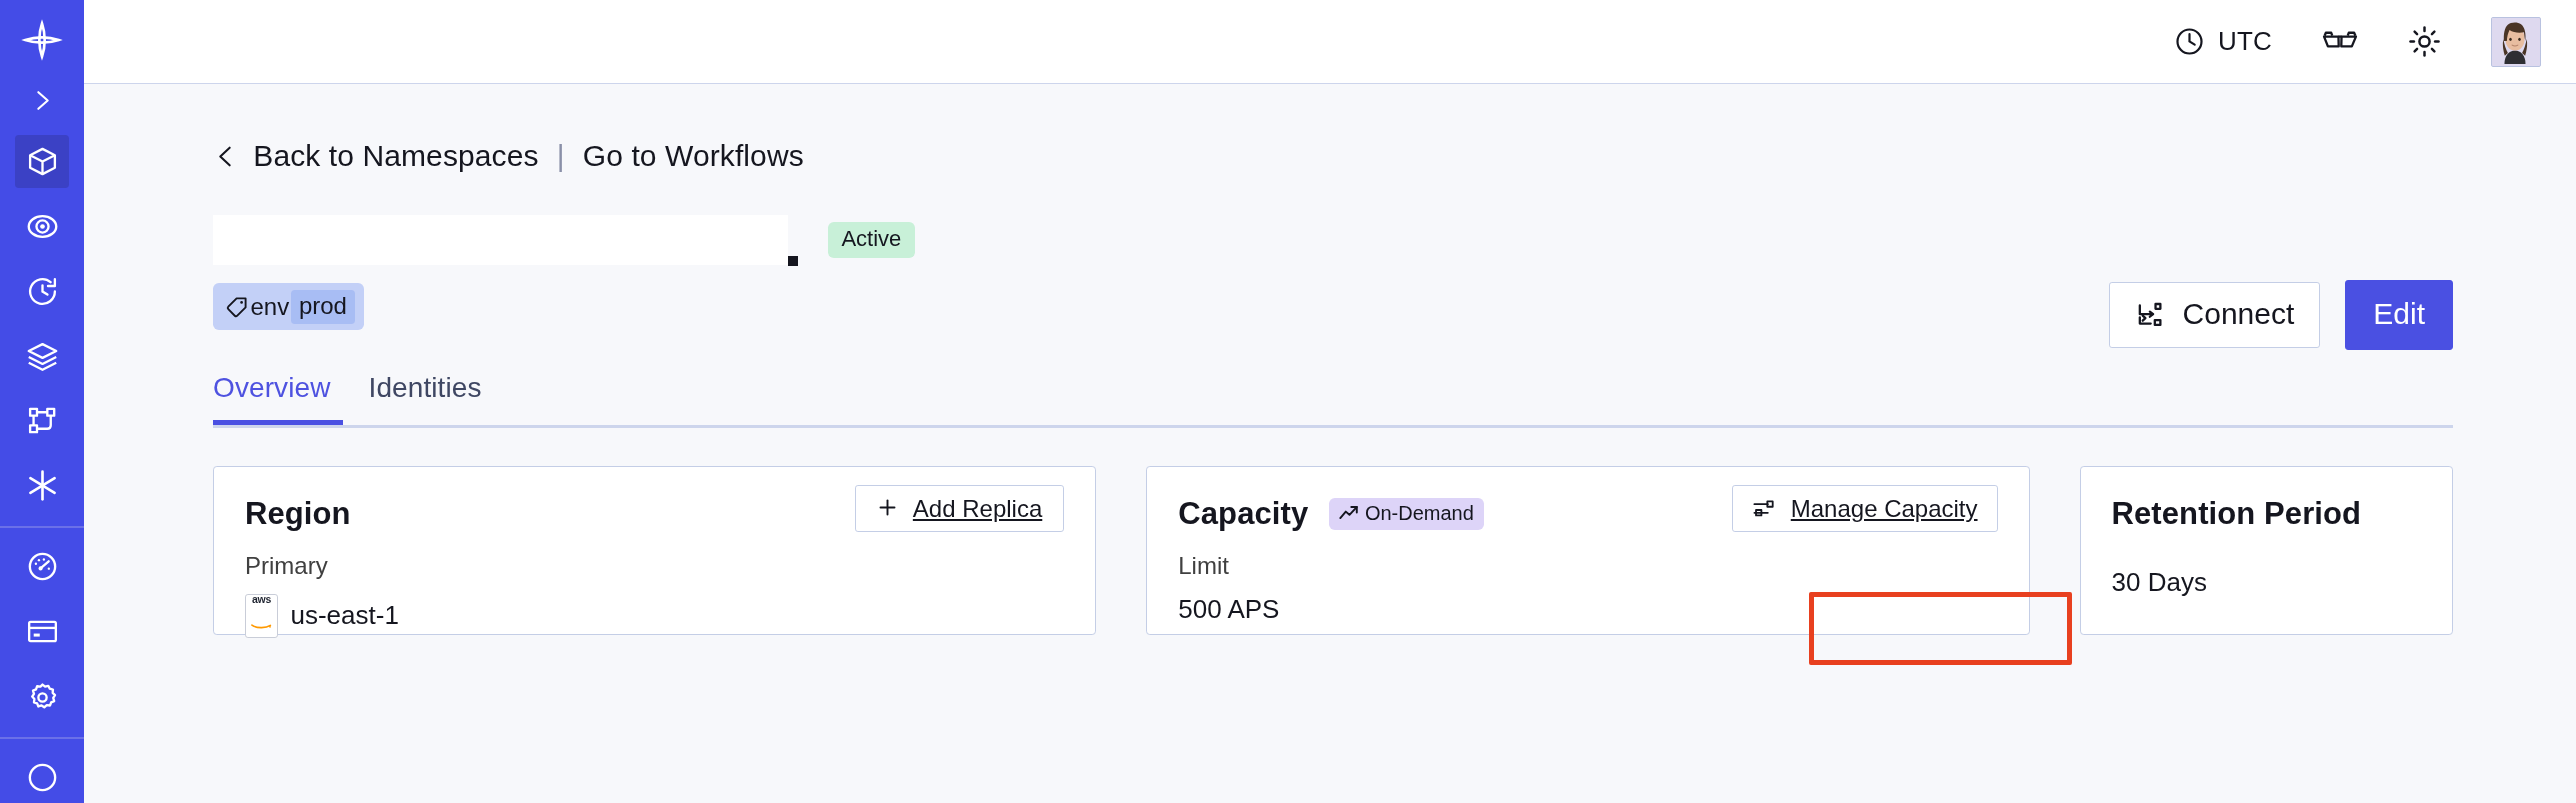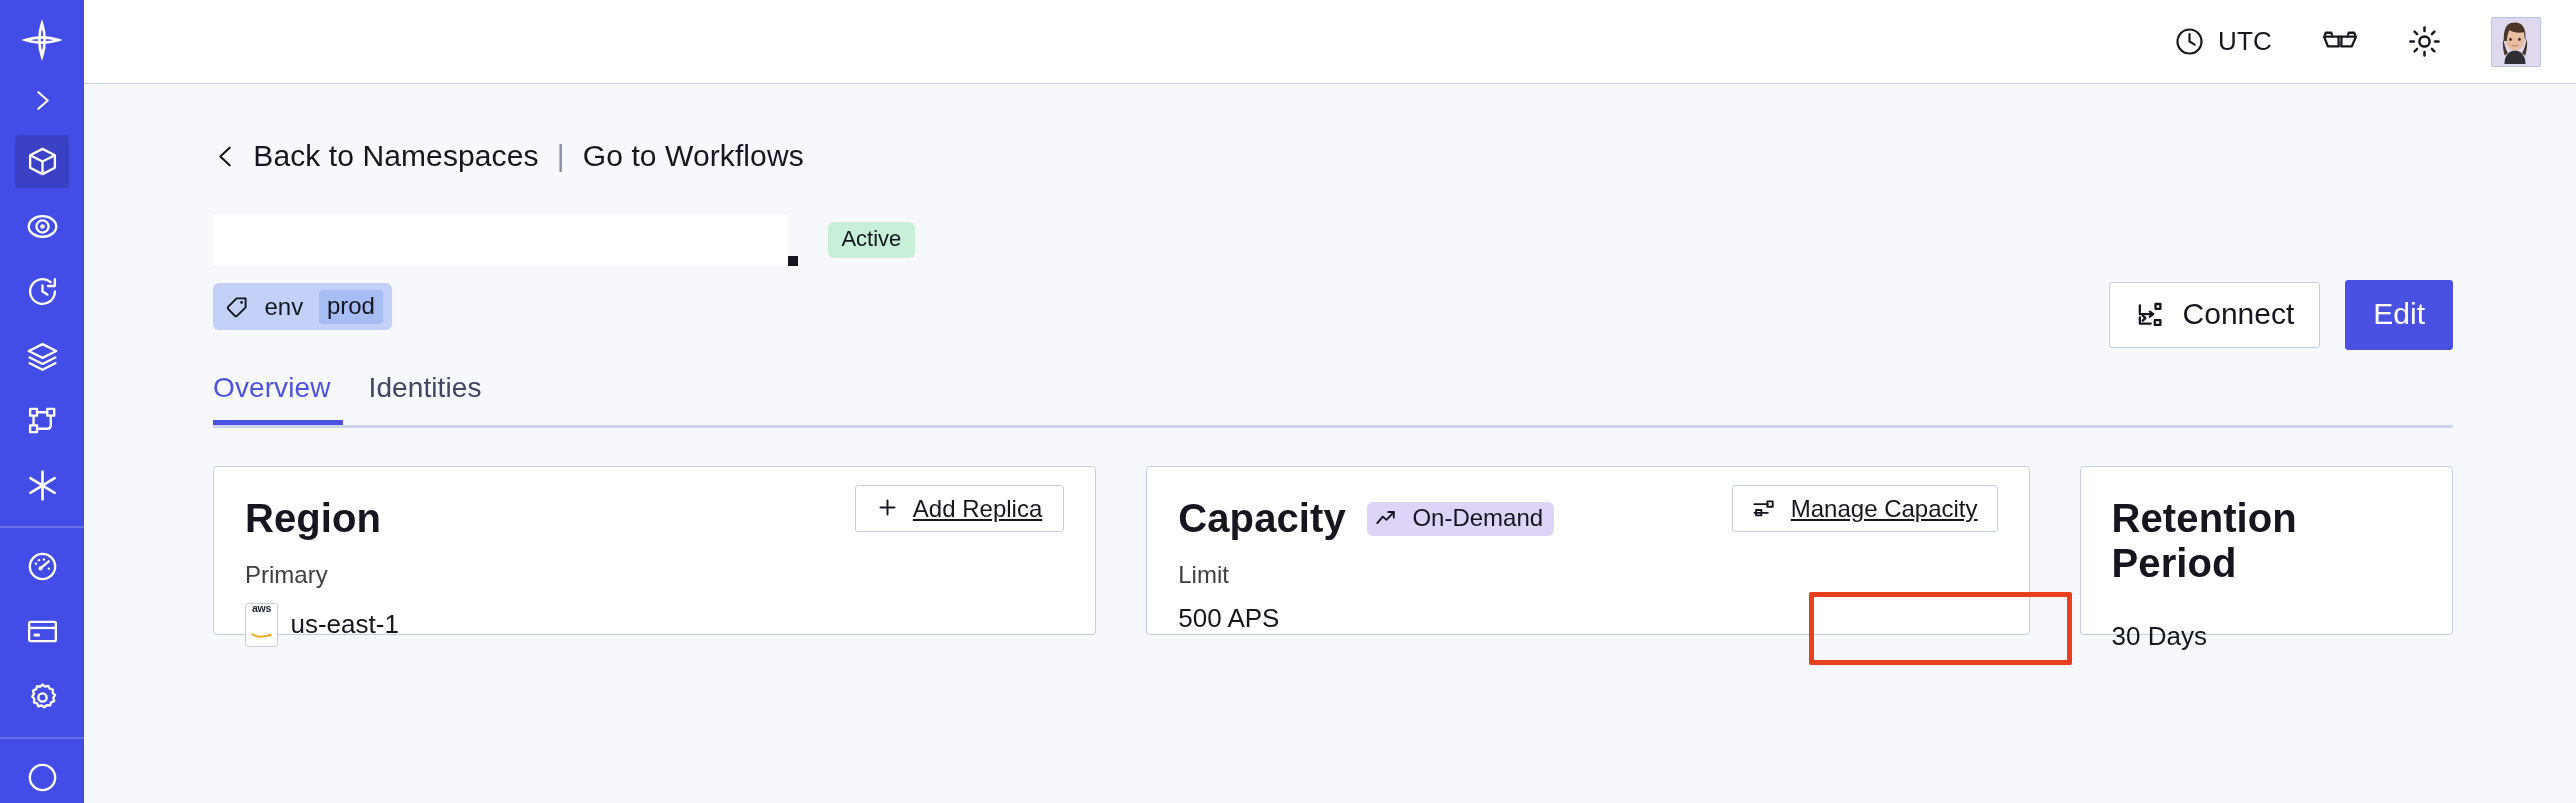--- a/index.html
+++ b/index.html
@@ -69,21 +69,21 @@
   }
   .title-dot { width: 9.6px; height: 9.6px; background: #15161f; position: absolute; left: 575px; top: 42px; }
   .badge-active {
     margin-left: 40px; background: #c8f0d8; color: #15161f;
     font-size: 22px; padding: 5.8px 13.4px 7.7px 13.4px; border-radius: 5.8px;
     line-height: 1;
   }
 
   .tagrow { margin-top: 17.3px; }
   .tag {
-    display: inline-flex; align-items: center; gap: 16px;
+    display: inline-flex; align-items: center; gap: 2px;
     background: #c3d0f7; border-radius: 5.8px; padding: 6.7px 9.6px 6.7px 11.5px;
   }
   .tag-key { font-size: 24px; color: #15161f; }
   .tag-val { font-size: 24px; color: #15161f; background: #a8bdf4; border-radius: 3.8px; padding: 1.9px 7.7px 3.8px 7.7px; }
 
   .tabs { margin-top: 42px; display: flex; align-items: flex-end; gap: 38px; position: relative; }
   .tab { font-size: 28px; color: #3f4763; padding-bottom: 21px; cursor: pointer; letter-spacing: 0.1px; }
   .tab.active { color: #4e52e0; }
   .tab-underline { position: absolute; bottom: 0; left: 0; width: 130px; height: 5.8px; background: #4a50e2; }
   .tabs-divider { margin-top: 0; width: 2240px; height: 2.9px; background: #cdd5ec; }
@@ -91,25 +91,25 @@
   .cards { display: flex; gap: 50px; margin-top: 38px; }
   .card {
     background: #ffffff; border: 1.9px solid #c4cee6; border-radius: 3.8px;
     height: 169px; padding: 29px 31px 0 31px; position: relative;
   }
   .card.region { width: 980px; }
   .card.capacity { width: 980px; }
   .card.retention { width: 410px; }
 
   .card-head { display: flex; align-items: center; gap: 21px; }
-  .card-title { font-size: 40px; font-weight: bold; color: #15161f; letter-spacing: 0.1px; }
+  .card-title { font-size: 31px; font-weight: bold; color: #15161f; letter-spacing: 0.1px; }
   .badge-ondemand {
-    display: inline-flex; align-items: center; gap: 15px;
+    display: inline-flex; align-items: center; gap: 5px;
     background: #ddd4f8; border-radius: 5.8px; padding: 3.8px 10.5px 5.8px 8.6px;
-    font-size: 24px; color: #15161f; line-height: 1;
+    font-size: 20px; color: #15161f; line-height: 1;
   }
 
   .card-sublabel { font-size: 24px; color: #404040; margin-top: 20px; }
   .card-value { font-size: 26px; color: #15161f; margin-top: 13.4px; display: flex; align-items: center; gap: 12.5px; }
   .card-value.retention { margin-top: 35px; }
 
   .aws-badge {
     width: 33px; height: 44px; border: 1px solid #c9cdd8; border-radius: 2.9px;
     background: #fff; display: flex; flex-direction: column;
     align-items: center; justify-content: center; gap: 0px;

